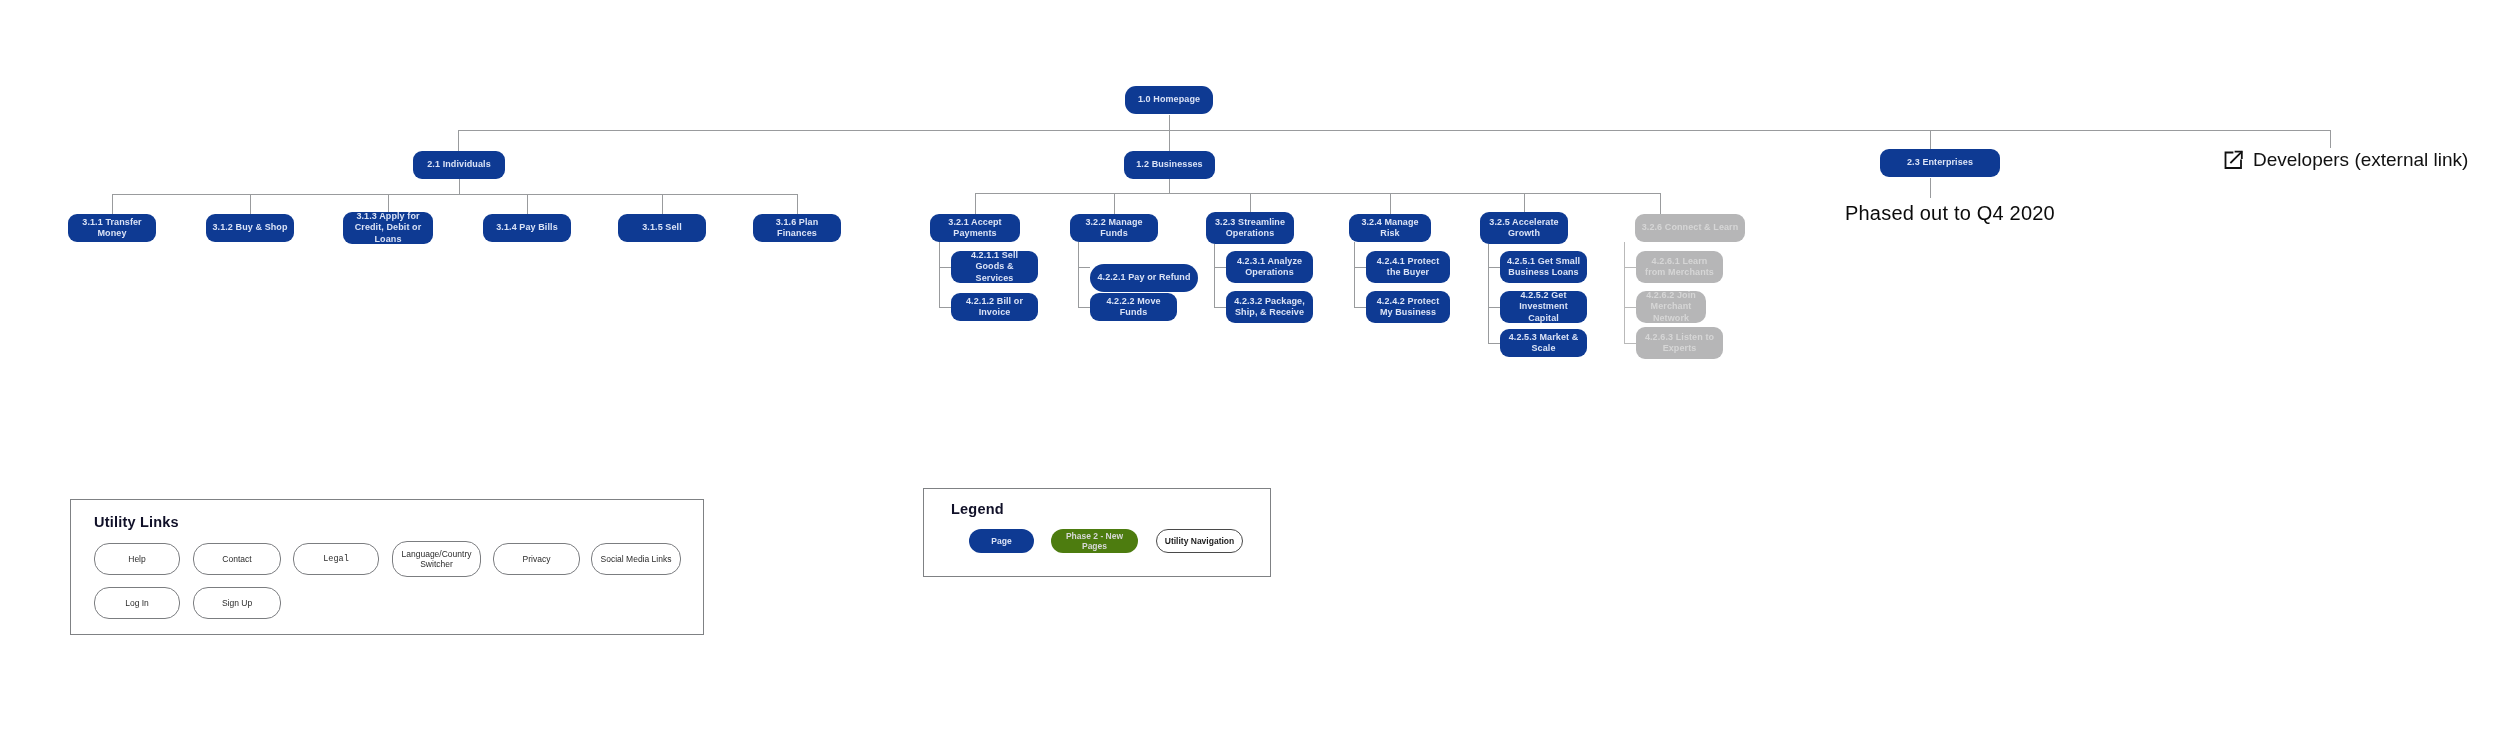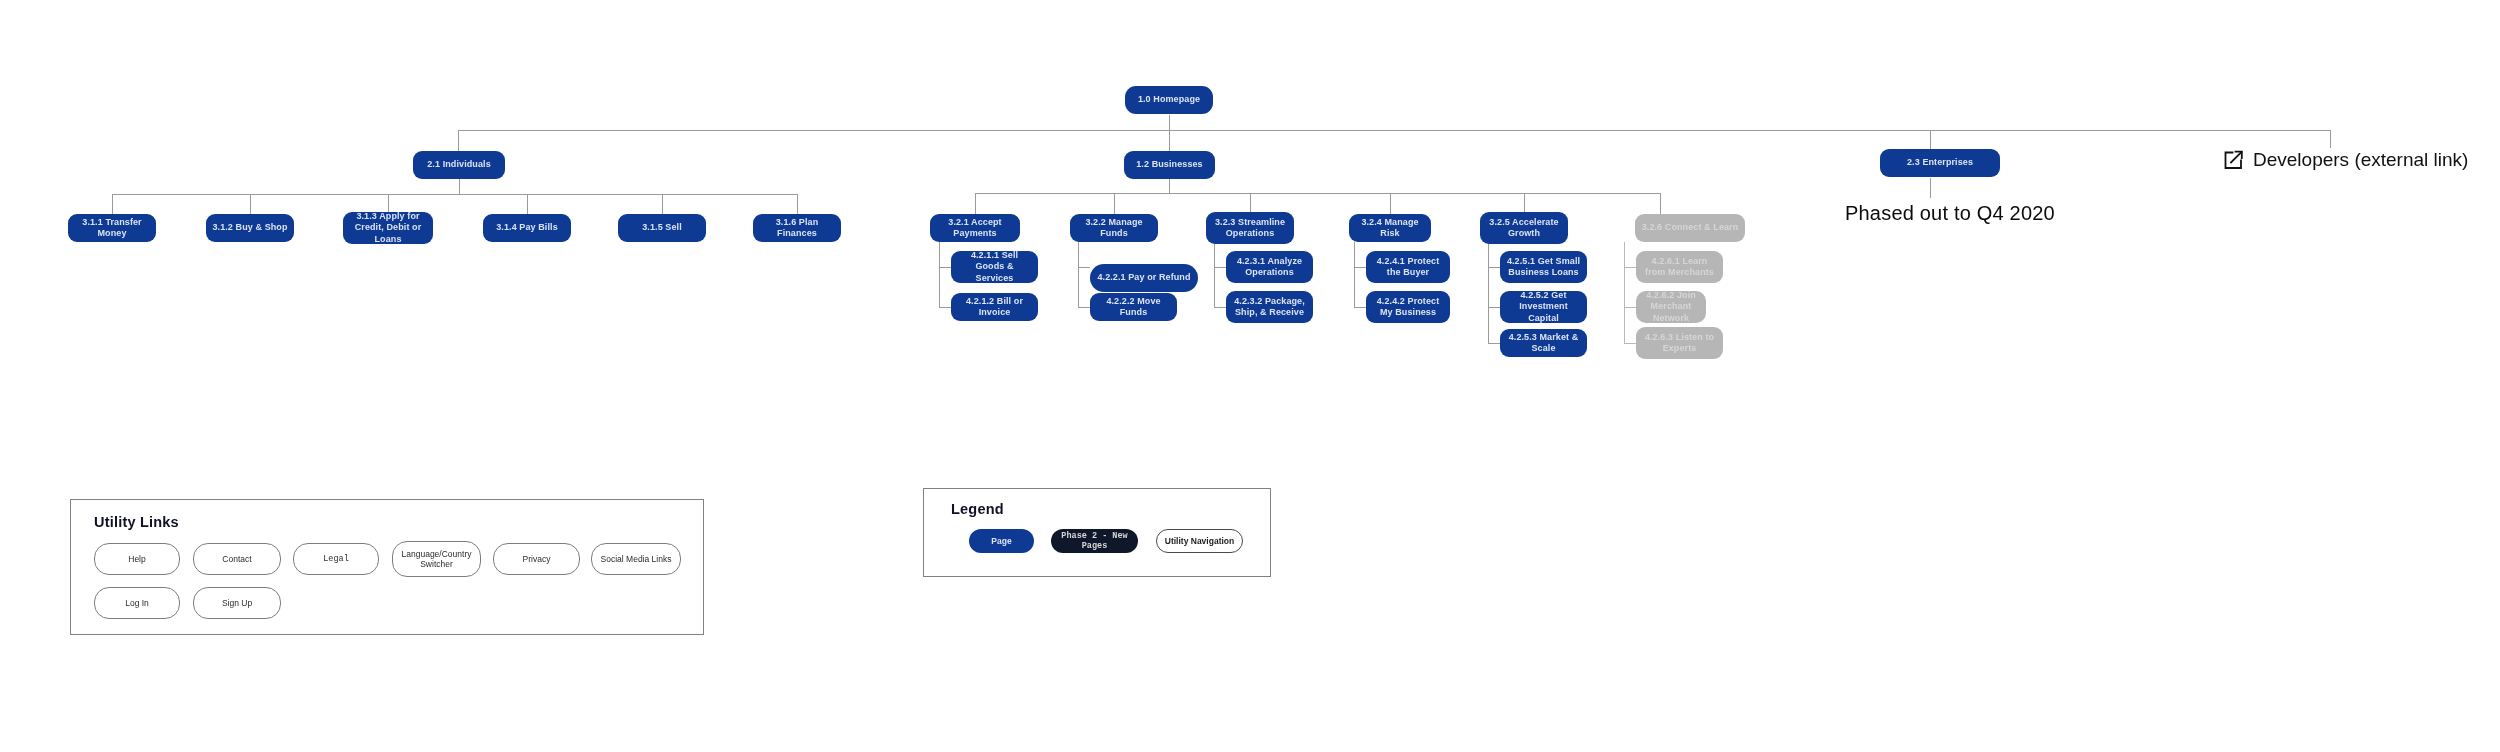--- a/index.html
+++ b/index.html
@@ -33,21 +33,21 @@
     border:1px solid #7b7d80;background:#fff;color:#2b2b2b;
     font-size:8.5px;font-weight:500;line-height:1.2;
     display:flex;align-items:center;justify-content:center;text-align:center;padding:2px 6px;
   }
   .legend-pill{
     position:absolute;box-sizing:border-box;height:24px;border-radius:12px;
     display:flex;align-items:center;justify-content:center;text-align:center;
     font-size:8.5px;font-weight:600;padding:2px 6px;
   }
   .legend-pill.page{background:#0e3a93;color:#dbe3f6;}
-  .legend-pill.phase2{background:#0f172a;color:#d8d8d8;font-family:Liberation Mono, monospace;}
+  .legend-pill.phase2{background:#4d7c0f;color:#d8d8d8;}
   .legend-pill.utility{background:#fff;border:1px solid #4a4a4a;color:#1d1d1d;}
 </style>
 </head>
 <body>
 
 <div id="canvas">
 
   <div class="vl" style="left:1169px;top:115px;height:15px;"></div>
   <div class="hl" style="left:458px;top:130px;width:1872px;"></div>
   <div class="vl" style="left:458px;top:130px;height:21px;"></div>

